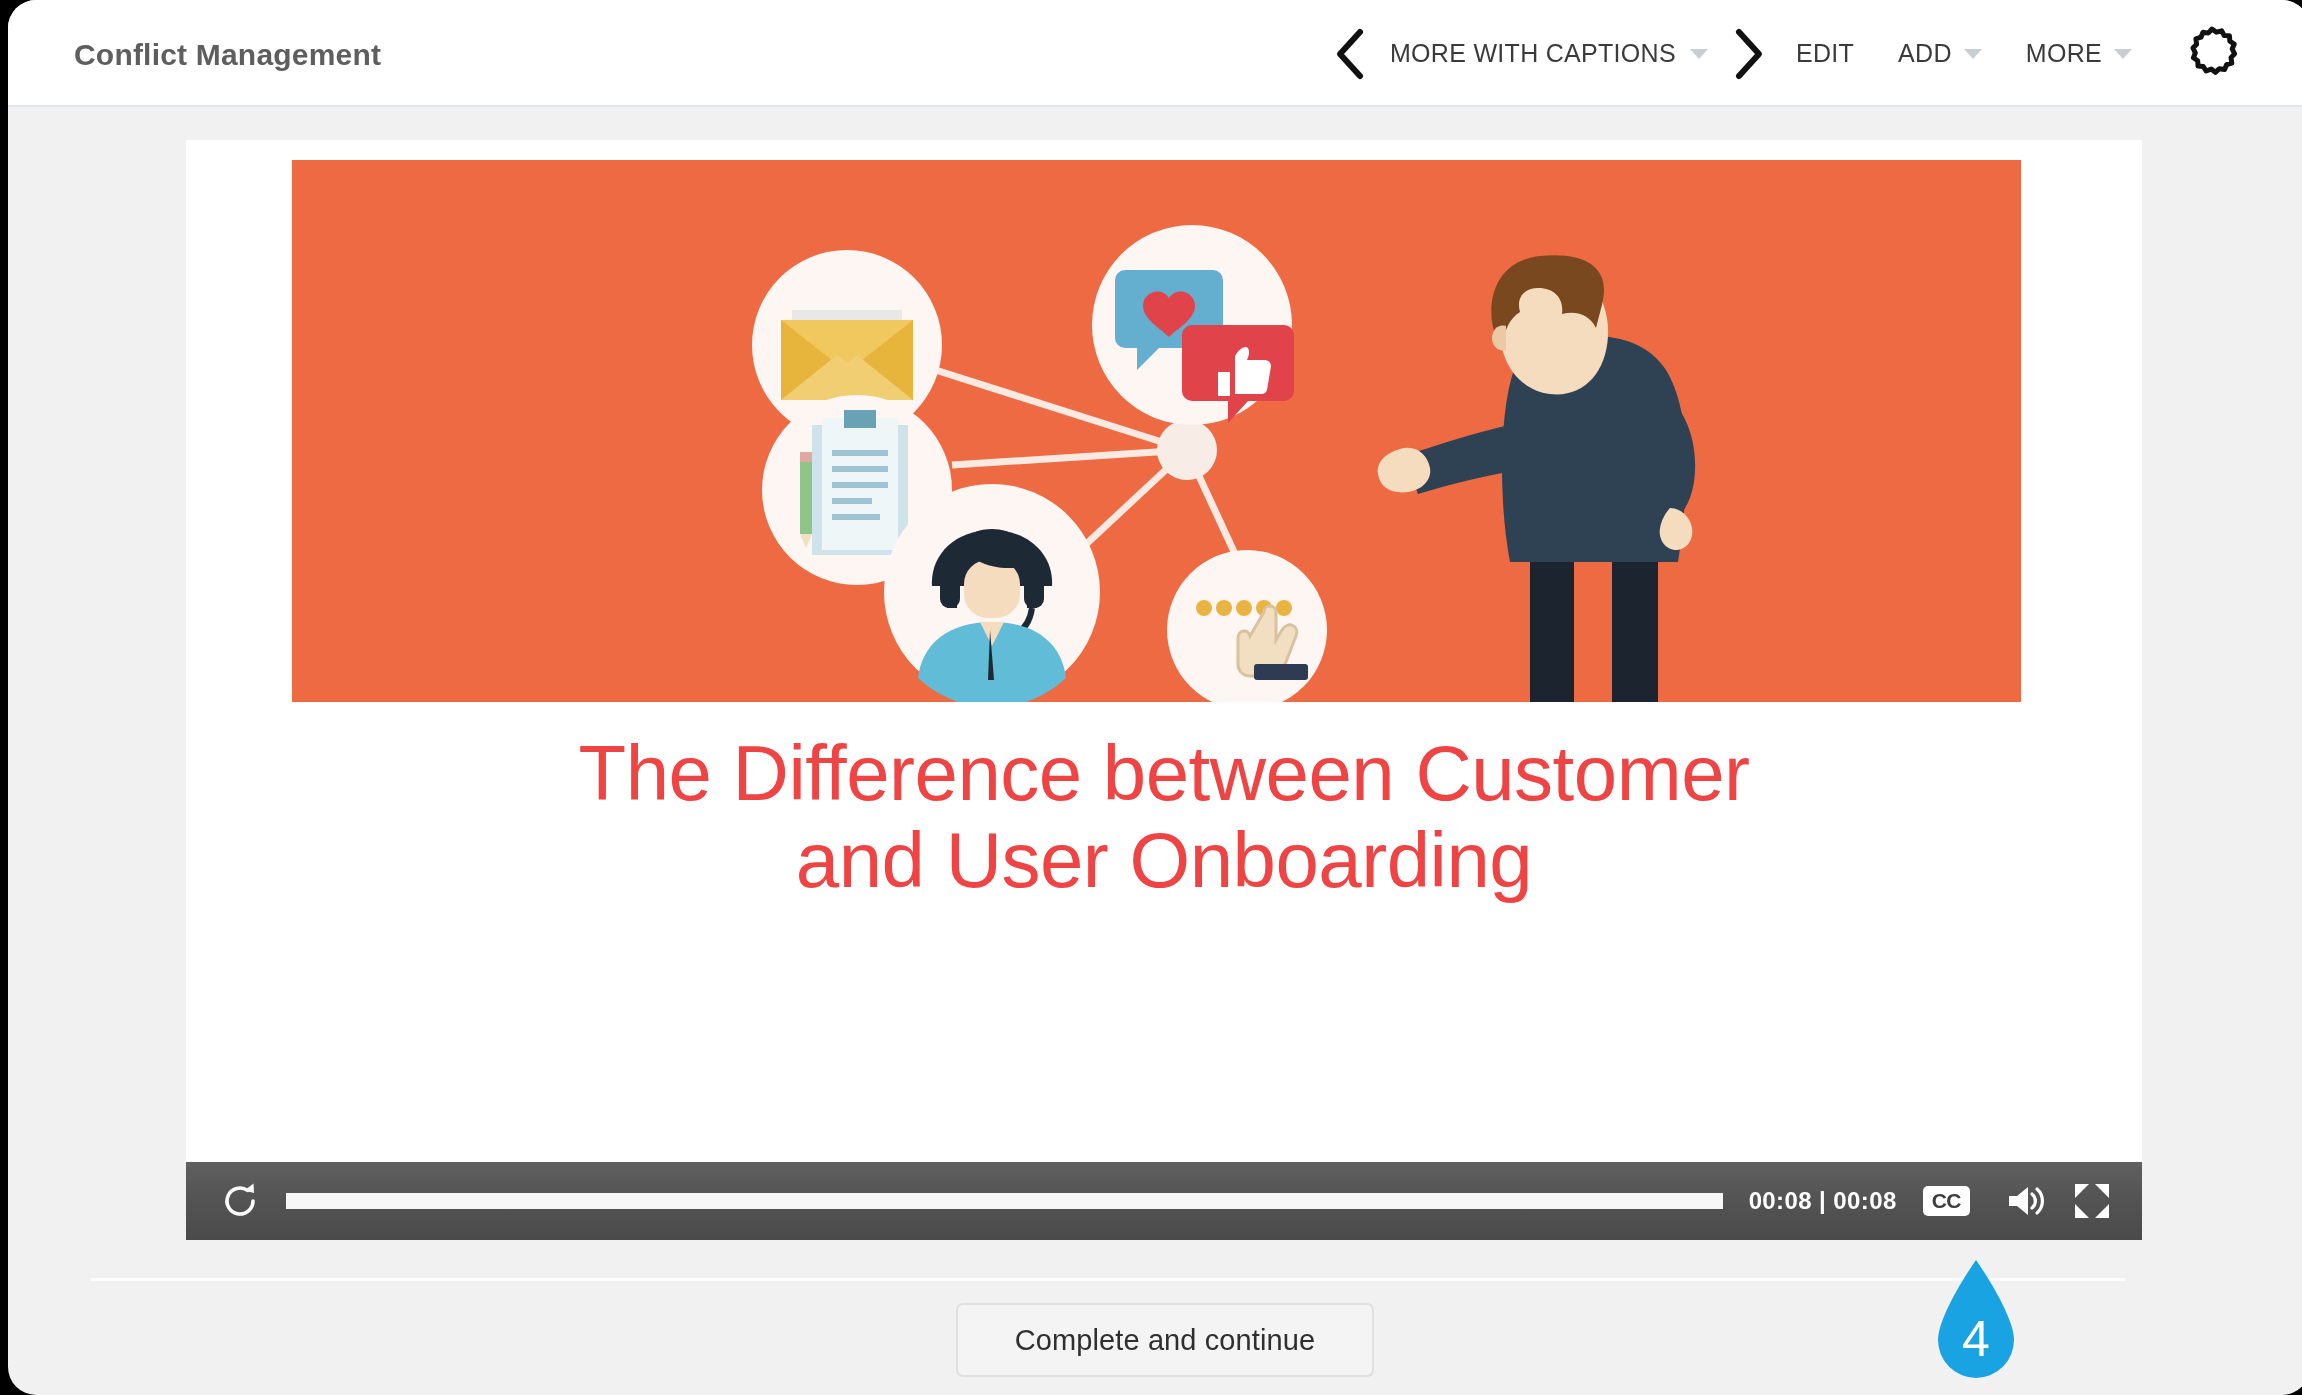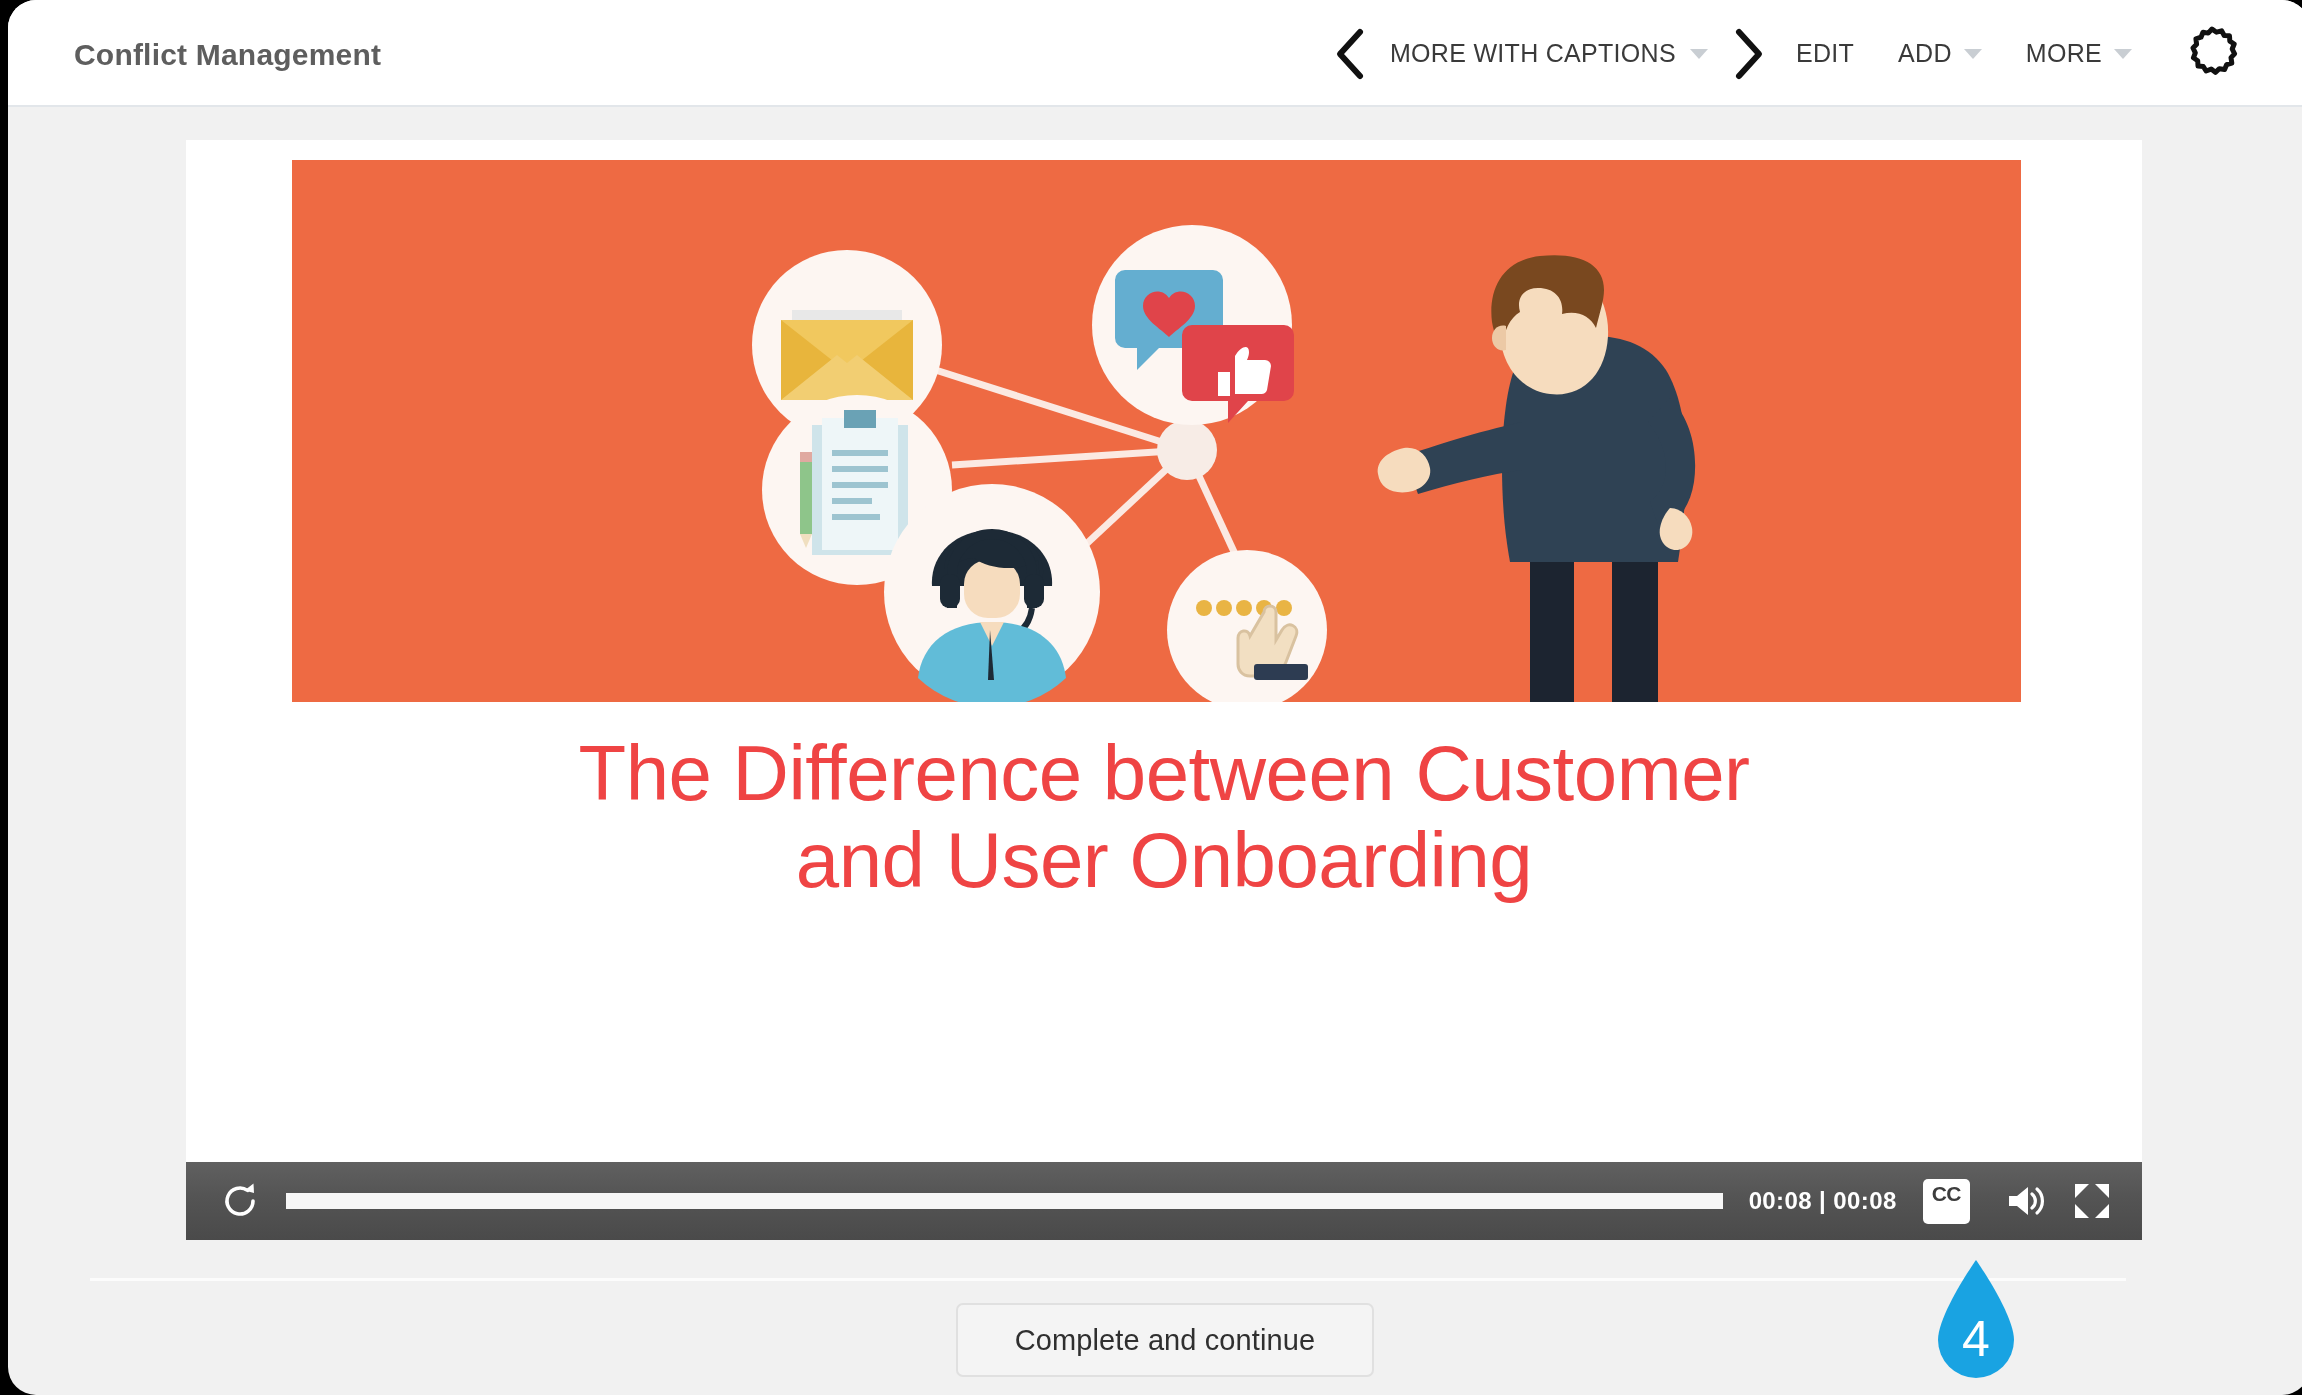--- a/index.html
+++ b/index.html
@@ -216,21 +216,21 @@
     font-family: "Liberation Sans", sans-serif;
   }
 
   #cc-button {
     flex: none;
     background: #ffffff;
     color: #3d3d3d;
     font-size: 21px;
     font-weight: bold;
     border-radius: 5px;
-    padding: 4px 9px 20px;
+    padding: 4px 9px 5px;
     letter-spacing: -0.5px;
     line-height: 1;
     cursor: pointer;
     margin-right: 28px;
     font-family: "Liberation Sans", sans-serif;
   }
 
   #volume-button, #fullscreen-button {
     flex: none;
     width: 56px; height: 56px;

